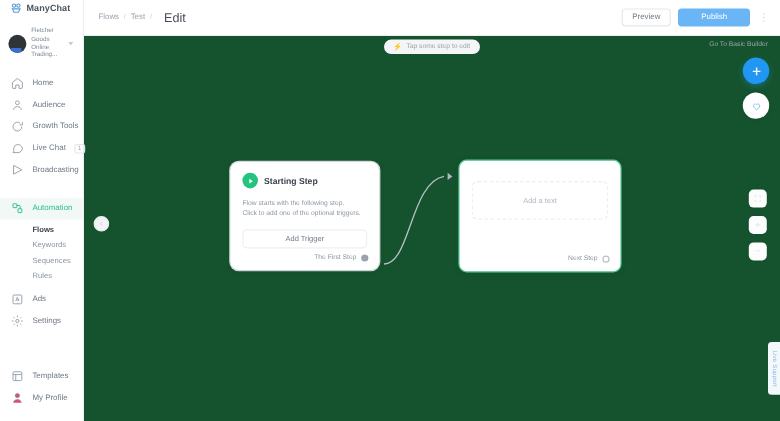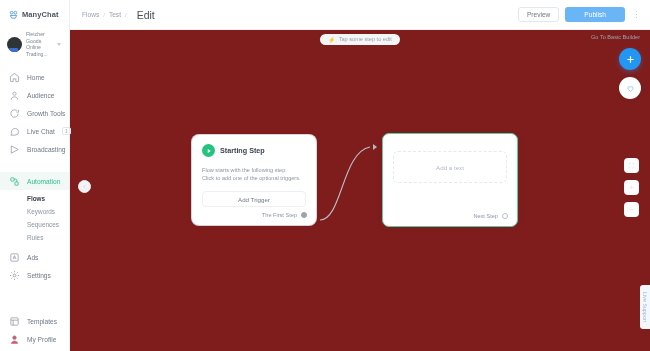--- a/index.html
+++ b/index.html
@@ -12,20 +12,21 @@
   .app { position: relative; width: 650px; height: 351px; display: flex; }
 
   
   .sidebar {
     width: 70px; height: 351px;
     background: #ffffff;
     border-right: 1px solid #eceef1;
     display: flex; flex-direction: column;
     position: relative; z-index: 5;
     flex: 0 0 70px;
+    justify-content: center;
   }
   .logo-row { display: flex; align-items: center; gap: 3px; padding: 9px 0 7px 8px; }
   .logo-mark { width: 11px; height: 11px; position: relative; flex: 0 0 11px; }
   .logo-text { font-size: 7.5px; color: #4a5561; font-weight: 600; letter-spacing: .1px; }
 
   .acct {
     display: flex; align-items: center; gap: 4px;
     padding: 4px 4px 7px 7px; position: relative;
   }
   .avatar {
@@ -110,21 +111,21 @@
   }
   .hint-pill .bolt { color: #f1c14b; font-size: 6px; }
   .basic-link {
     position: absolute; right: 10px; top: 4px;
     font-size: 5.6px; color: #9aa3ae; cursor: pointer;
   }
 
   
   .canvas {
     position: absolute; left: 0; right: 0; top: 30px; bottom: 0;
-    background: #7f1d1d; overflow: hidden;
+    background: #14532d; overflow: hidden;
   }
   .collapse-handle {
     position: absolute; left: 8px; top: 150px;
     width: 13px; height: 13px; border-radius: 50%;
     background: #f2f3f5; border: 1px solid #eceef1;
     display: flex; align-items: center; justify-content: center;
     color: #c7ccd3; font-size: 6px; cursor: pointer;
   }
 
   

